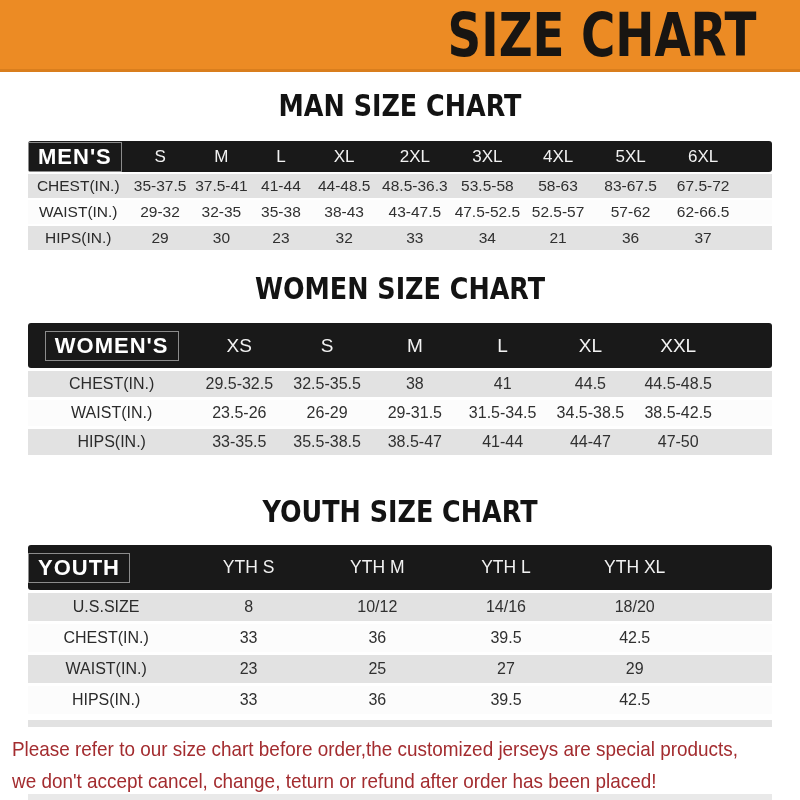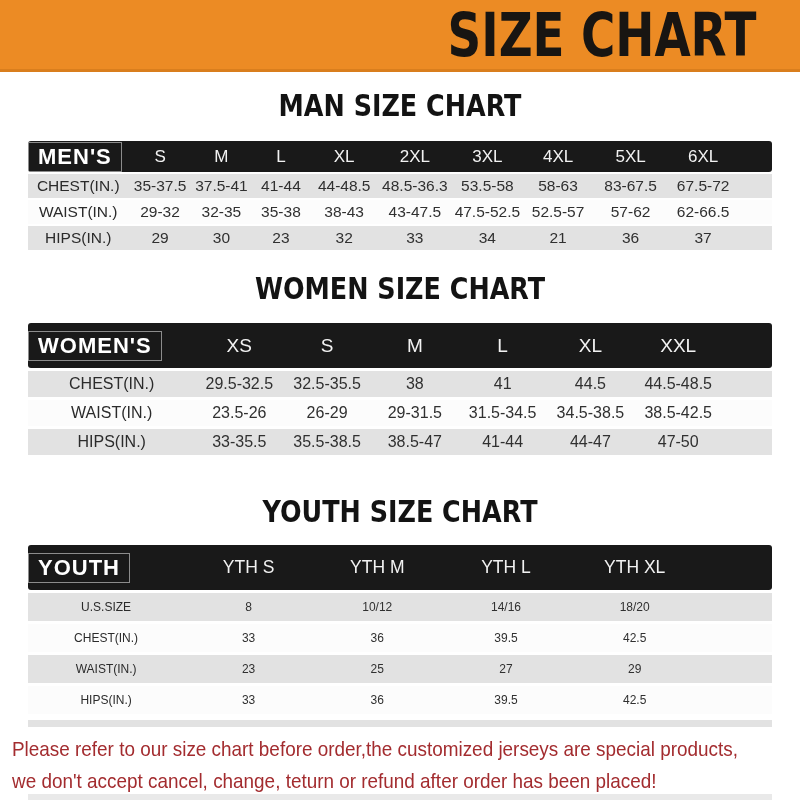--- a/index.html
+++ b/index.html
@@ -34,37 +34,37 @@
   }
   table.men   { margin-top:17px; border-spacing:0 2px; }
   table.women { margin-top:15px; border-spacing:0 3px; }
   table.youth { margin-top:14px; border-spacing:0 3px; }
   tr.header-row { background:#191919; }
   tr.header-row th {
     color:#F2F2F2; font-weight:normal; text-align:center; padding:0;
     white-space:nowrap; overflow:hidden;
   }
   table.men   tr.header-row th { height:31px; font-size:17px; }
-  table.women tr.header-row th { height:45px; font-size:19px; }
+  table.women tr.header-row th { height:45px; font-size:19px;text-align:center; }
   table.youth tr.header-row th { height:45px; font-size:17.5px; }
   tr.header-row th:first-child { border-radius:3px 0 0 3px; text-align:left; }
   tr.header-row th:last-child  { border-radius:0 3px 3px 0; }
   .corner-label {
     display:inline-block; border:1px solid rgba(255,255,255,0.5);
     padding:1px 9px; font-weight:bold; font-size:22px; color:#FFFFFF;
     letter-spacing:1px; white-space:nowrap;
   }
   tr.row-gray  { background:#E2E2E2; }
   tr.row-white { background:#FCFCFC; }
   td {
     text-align:center; color:#303030; padding:0; white-space:nowrap; overflow:hidden;
   }
   table.men   td { height:24px; font-size:15.5px; }
   table.women td { height:26px; font-size:16px; }
-  table.youth td { height:28px; font-size:12px; }
+  table.youth td { height:28px; font-size:16px; }
   td.row-label { font-size:16px; color:#2B2B2B; }
   
   .youth-bottom-strip {
     height:7px; width:744px; margin:3px 28px 0; background:#E2E2E2;
   }
   .bottom-strip {
     position:absolute; bottom:0; left:28px; right:28px; height:6px; background:#E9E9E9;
   }
   
   .disclaimer { margin-top:6px; padding-left:12px; }

